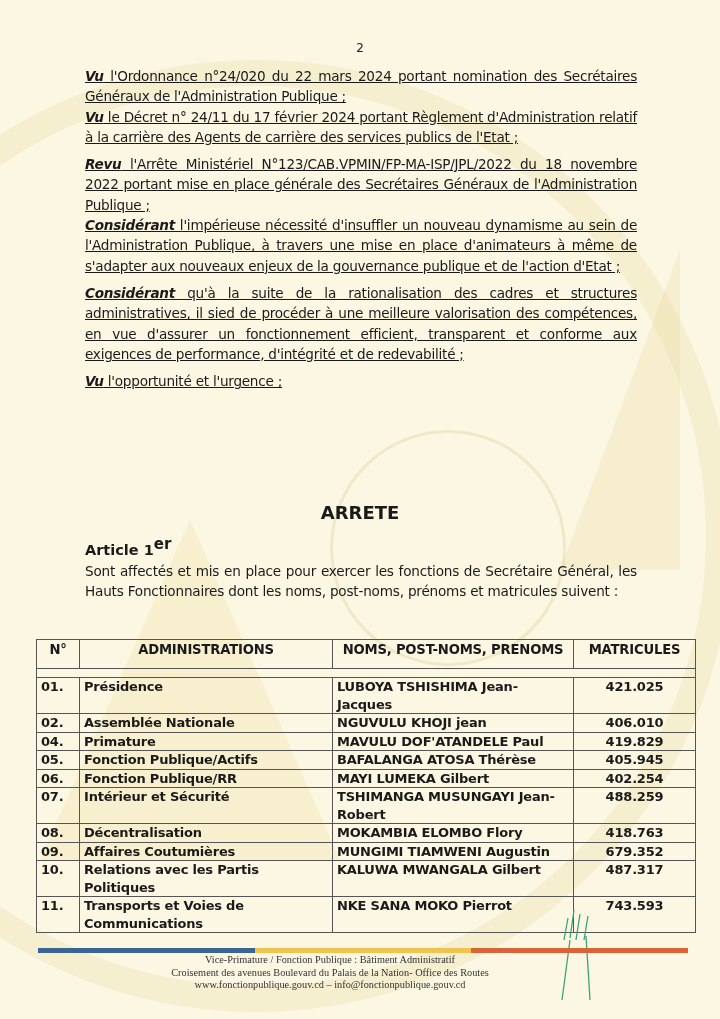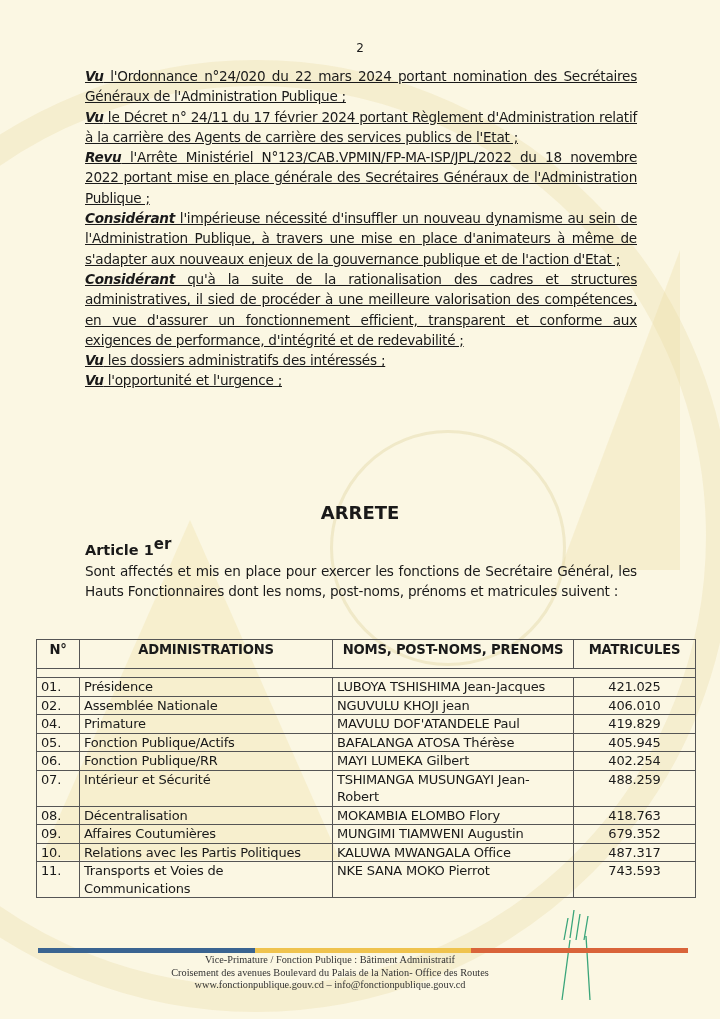--- a/index.html
+++ b/index.html
@@ -13,31 +13,31 @@
   .watermark { position: absolute; inset: 0; pointer-events: none; overflow: hidden; }
   .wm-ring { position: absolute; border-radius: 50%; border: 26px solid rgba(235,222,170,0.35); }
   .wm-tri { position: absolute; width: 0; height: 0; }
   .page { position: absolute; inset: 0; }
   .page-num { position: absolute; top: 41px; left: 0; width: 720px; text-align: center; font-size: 12px; }
   .body-text {
     position: absolute; left: 85px; top: 66px; width: 552px;
     font-size: 13.6px; line-height: 20.3px; letter-spacing: -0.25px; text-decoration: underline;
   }
   .para { margin: 0; text-align: justify; }
-  .para.gap { }
+  .para.gap { margin-top: 7px; }
   .kw { font-weight: bold; font-style: italic; }
   .arrete { position: absolute; top: 502px; left: 0; width: 720px; text-align: center; font-weight: bold; font-size: 18px; }
   .article { position: absolute; top: 535px; left: 85px; font-weight: bold; font-size: 14.5px; }
   .article sup { font-size: 15px; }
   .intro { position: absolute; top: 561px; left: 85px; width: 552px; font-size: 13.6px; line-height: 20.3px; text-align: justify; letter-spacing: -0.2px; }
   table.sg {
     position: absolute; top: 639px; left: 36px; width: 660px;
     border-collapse: collapse; font-size: 13px; letter-spacing: -0.2px;
   }
-  table.sg td, table.sg th { border: 1px solid #555; padding: 0 4px; vertical-align: top; line-height: 17.5px; }
+  table.sg td, table.sg th { border: 1px solid #555; padding: 0 4px; vertical-align: top; line-height: 17.5px; font-weight: bold; }
   table.sg th { font-weight: bold; height: 27px; vertical-align: top; padding-top: 1px; font-size: 13.2px; }
   table.sg tr.spacer td { height: 8px; padding: 0; }
   .c-no { width: 34px; }
   .c-adm { width: 244px; }
   .c-nom { width: 232px; margin-left: 47px; }
   .c-mat { text-align: center; }
   .footer-bar { position: absolute; top: 948px; left: 38px; width: 650px; height: 5px; display: flex; }
   .footer-bar div { flex: 1; }
   .footer-text { position: absolute; top: 954px; left: 120px; width: 420px; text-align: center; font-family: "Liberation Serif", serif; font-size: 10.3px; line-height: 12.6px; color: #333; }
   .signature { position: absolute; left: 560px; top: 900px; width: 50px; height: 110px; }
@@ -54,21 +54,20 @@
 
 <div class="page">
   <div class="page-num">2</div>
 
   <div class="body-text">
     <p class="para"><span class="kw">Vu</span><span> l'Ordonnance n°24/020 du 22 mars 2024 portant nomination des Secrétaires Généraux de l'Administration Publique ;</span></p>
     <p class="para"><span class="kw">Vu</span><span> le Décret n° 24/11 du 17 février 2024 portant Règlement d'Administration relatif à la carrière des Agents de carrière des services publics de l'Etat ;</span></p>
     <p class="para gap"><span class="kw">Revu</span><span> l'Arrête Ministériel N°123/CAB.VPMIN/FP-MA-ISP/JPL/2022 du 18 novembre 2022 portant mise en place générale des Secrétaires Généraux de l'Administration Publique ;</span></p>
     <p class="para"><span class="kw">Considérant</span><span> l'impérieuse nécessité d'insuffler un nouveau dynamisme au sein de l'Administration Publique, à travers une mise en place d'animateurs à même de s'adapter aux nouveaux enjeux de la gouvernance publique et de l'action d'Etat ;</span></p>
     <p class="para gap"><span class="kw">Considérant</span><span> qu'à la suite de la rationalisation des cadres et structures administratives, il sied de procéder à une meilleure valorisation des compétences, en vue d'assurer un fonctionnement efficient, transparent et conforme aux exigences de performance, d'intégrité et de redevabilité ;</span></p>
-    <p class="para gap"><span class="kw">Vu</span><span> les dossiers administratifs des intéressés ;</span></p>
     <p class="para gap"><span class="kw">Vu</span><span> l'opportunité et l'urgence ;</span></p>
   </div>
 
   <div class="arrete">ARRETE</div>
   <div class="article"><span>Article 1</span><sup>er</sup></div>
   <div class="intro">Sont affectés et mis en place pour exercer les fonctions de Secrétaire Général, les Hauts Fonctionnaires dont les noms, post-noms, prénoms et matricules suivent :</div>
 
   <table class="sg">
     <thead>
       <tr>
@@ -126,21 +125,21 @@
         </tr>
         <tr>
           <td class="c-no">09.</td>
           <td class="c-adm">Affaires Coutumières</td>
           <td class="c-nom">MUNGIMI TIAMWENI Augustin</td>
           <td class="c-mat">679.352</td>
         </tr>
         <tr>
           <td class="c-no">10.</td>
           <td class="c-adm">Relations avec les Partis Politiques</td>
-          <td class="c-nom">KALUWA MWANGALA Office</td>
+          <td class="c-nom">KALUWA MWANGALA Gilbert</td>
           <td class="c-mat">487.317</td>
         </tr>
         <tr>
           <td class="c-no">11.</td>
           <td class="c-adm">Transports et Voies de Communications</td>
           <td class="c-nom">NKE SANA MOKO Pierrot</td>
           <td class="c-mat">743.593</td>
         </tr>
       </tbody>
   </table>

